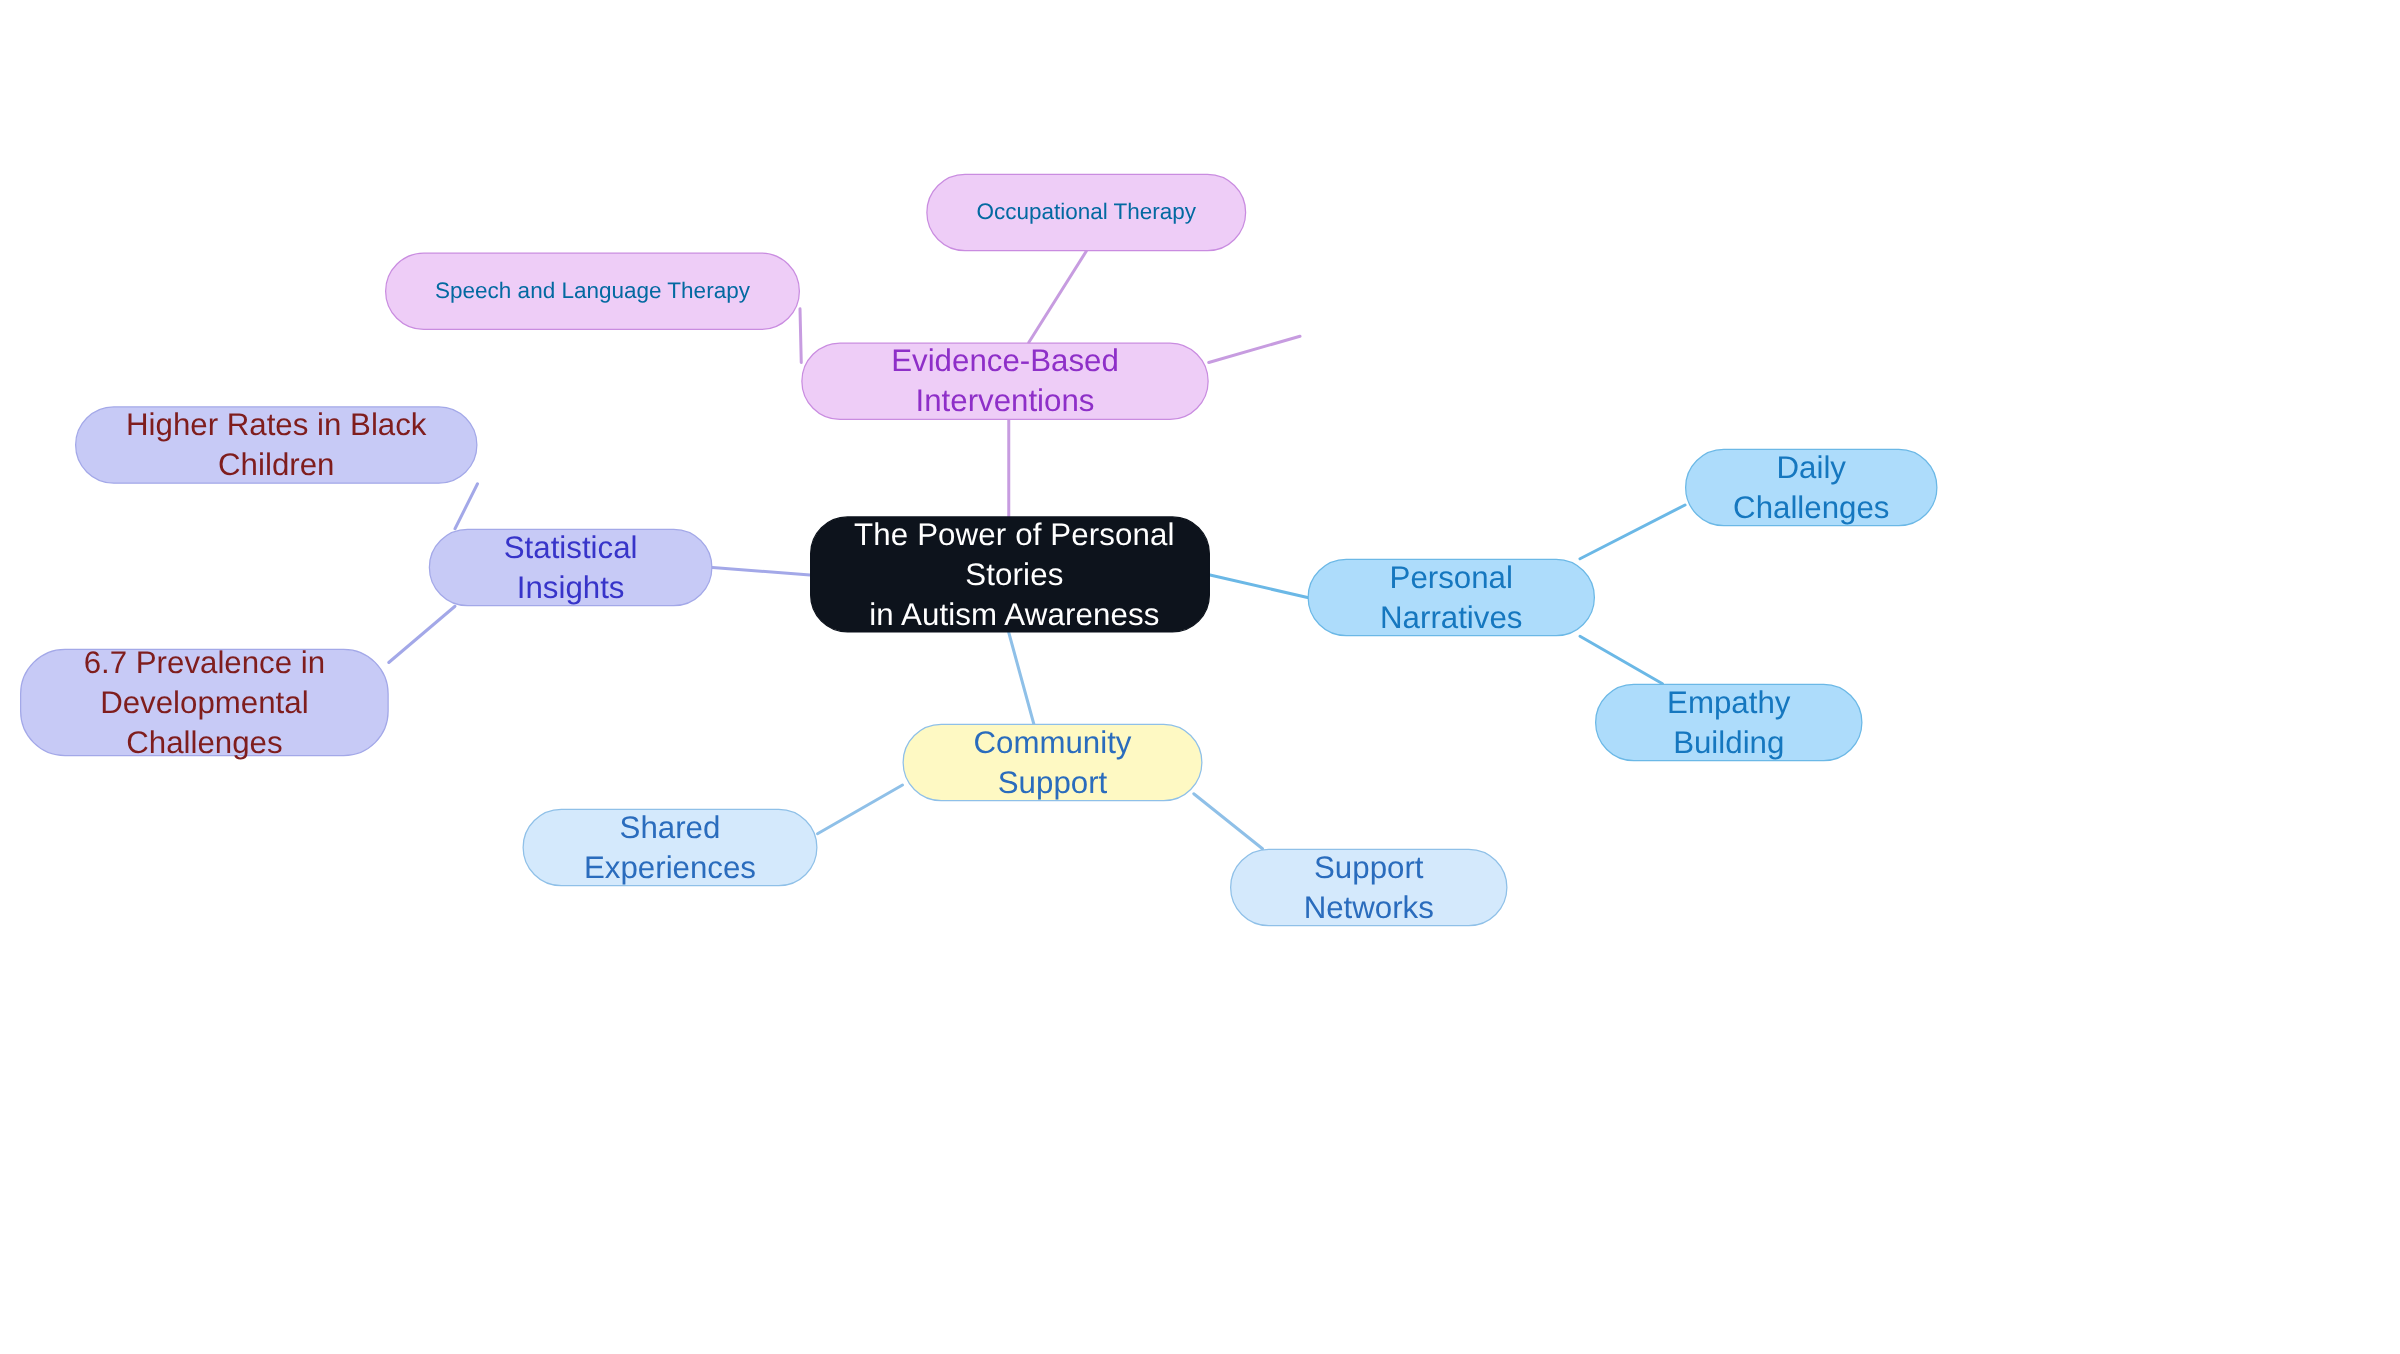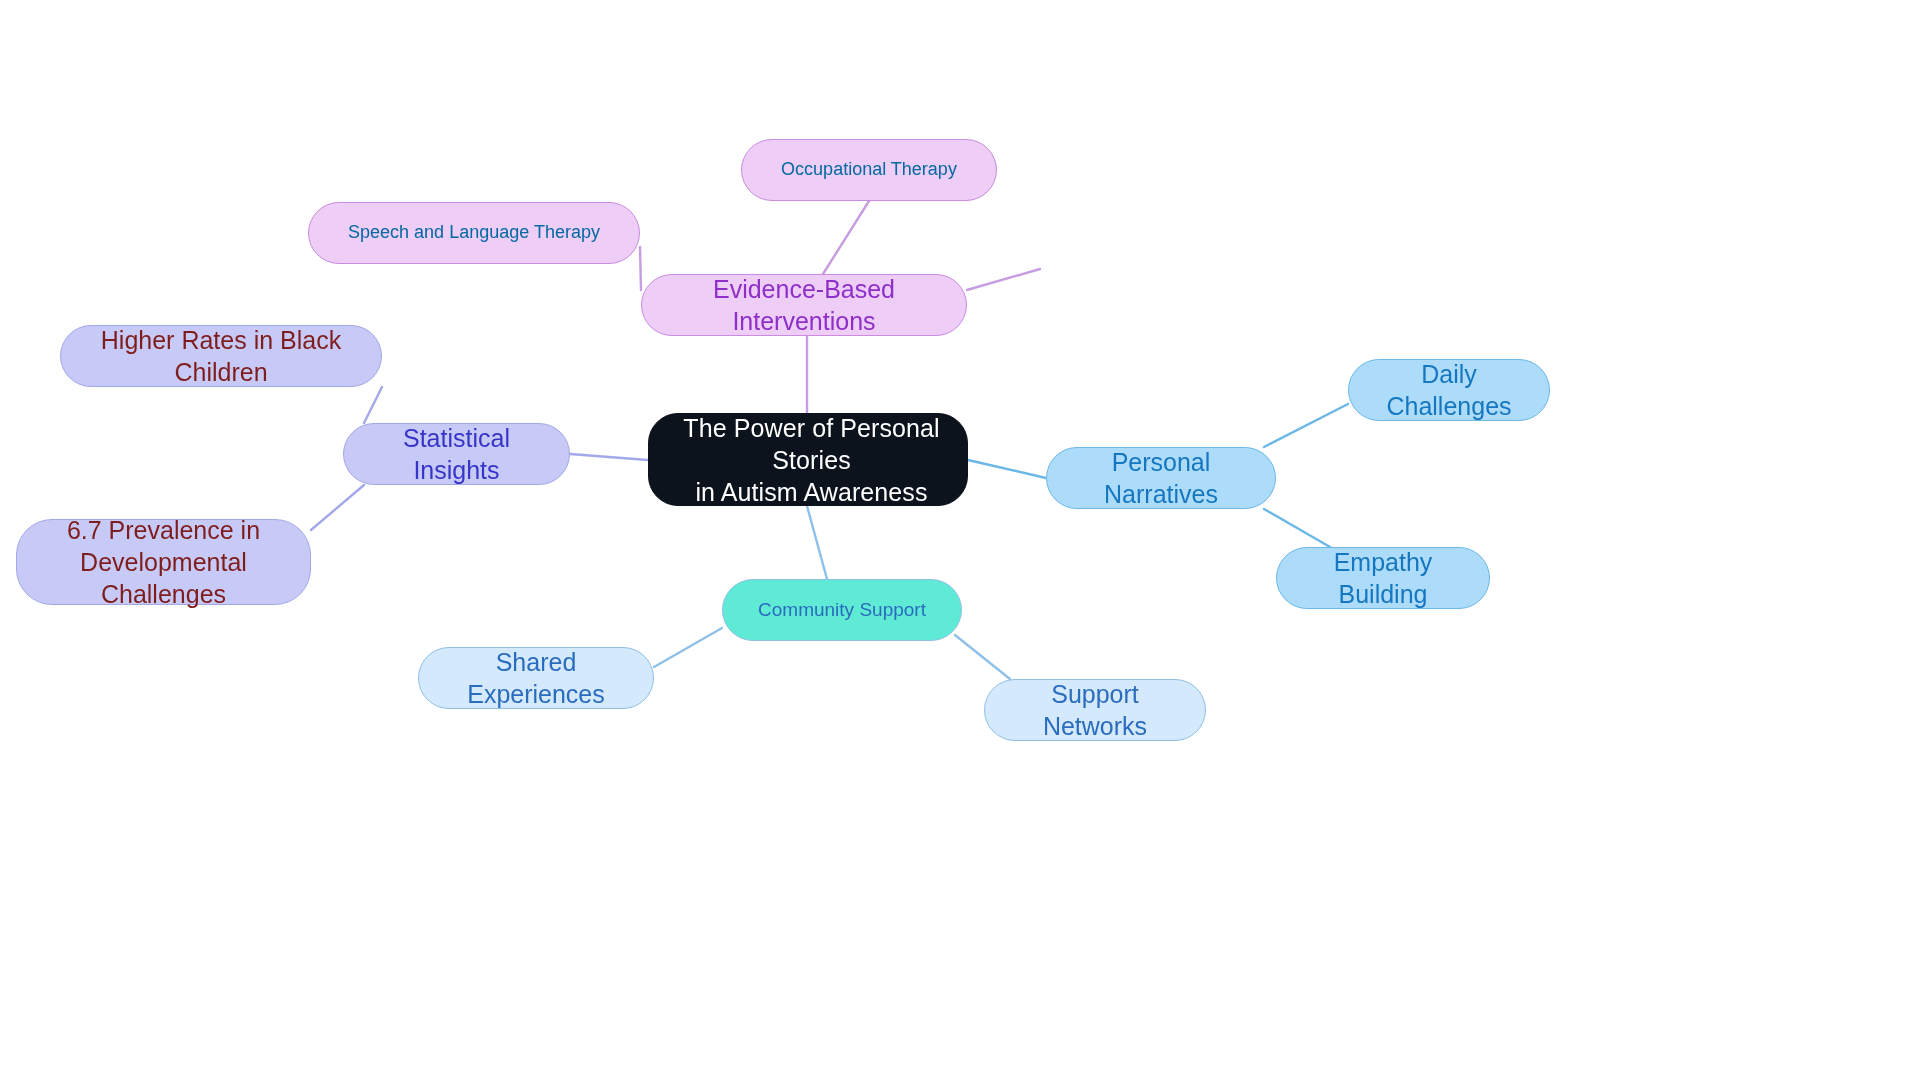--- a/index.html
+++ b/index.html
@@ -77,24 +77,24 @@
     color: #1577bf;
     font-size: 25px;
   }
   .node.leaf-skyblue {
     background: #addcfb;
     border-color: #6bb8e6;
     color: #1577bf;
     font-size: 25px;
   }
   .node.branch-paleblue {
-    background: #5eead4;
+    background: #fef9c3;
     border-color: #8fc0e8;
     color: #2a6cbd;
-    font-size: 19px;
+    font-size: 25px;
   }
   .node.leaf-paleblue {
     background: #d4e9fc;
     border-color: #8fc0e8;
     color: #2a6cbd;
     font-size: 25px;
   }
 </style>
 </head>
 <body>

